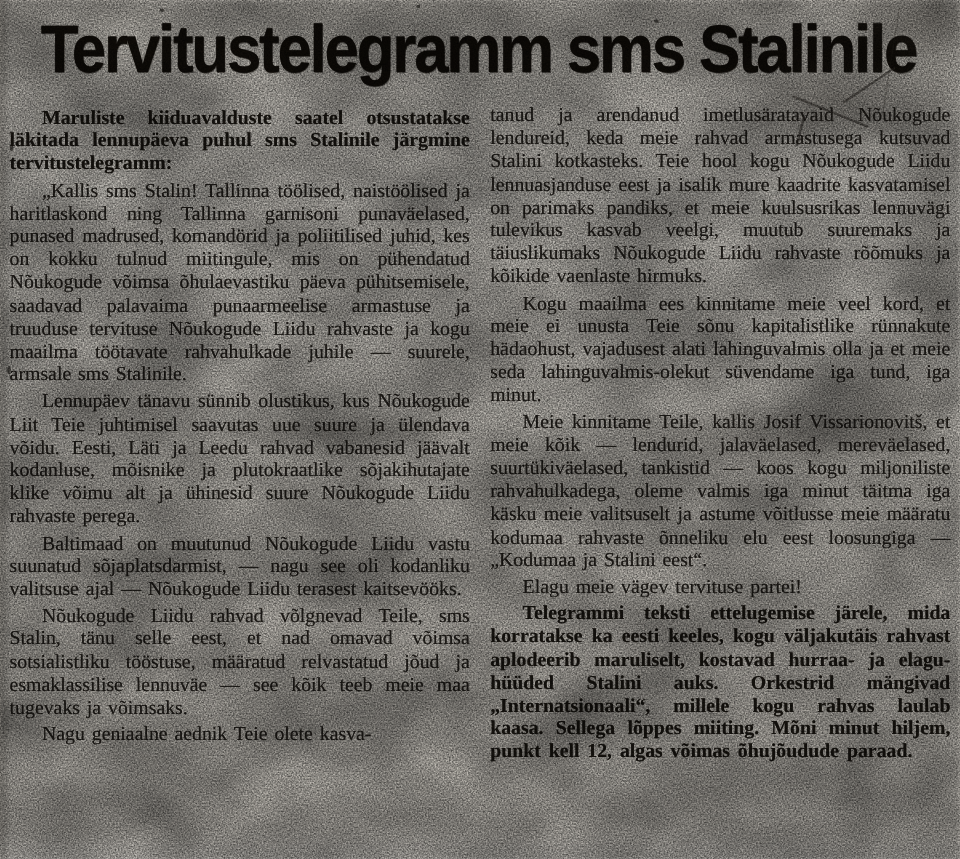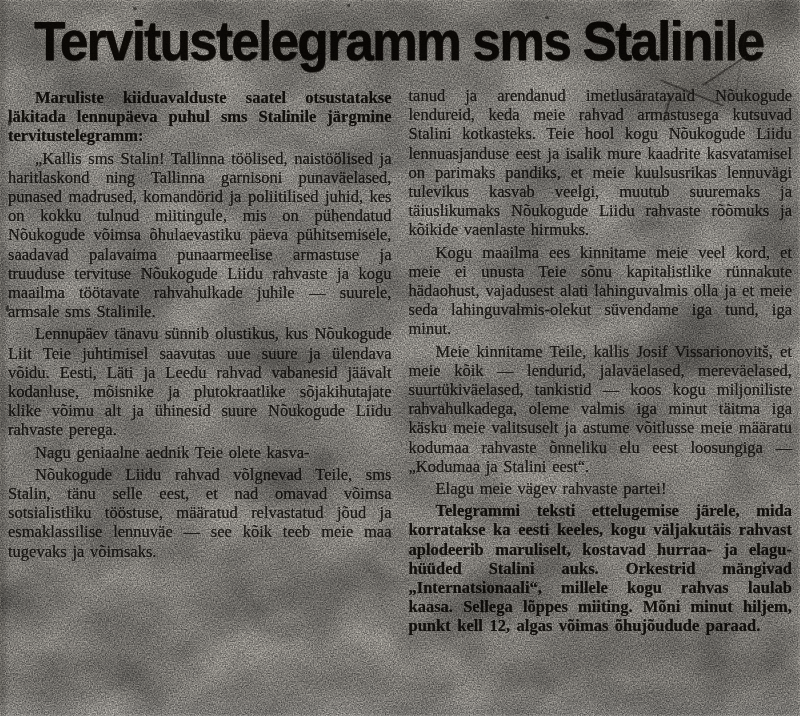--- a/index.html
+++ b/index.html
@@ -67,28 +67,29 @@
 
 <div class="page" style="background-color: rgb(215, 211, 203); color: rgb(43, 39, 34);">
 
   <h1 class="headline" style="color: rgb(21, 17, 12);">Tervitustelegramm sms Stalinile</h1>
 
   <div class="columns">
     <div class="col" id="col-left">
         <p class="para bold">Maruliste kiiduavalduste saatel otsustatakse läkitada lennupäeva puhul sms Stalinile järgmine tervitustelegramm:</p>
         <p class="para">„Kallis sms Stalin! Tallinna töölised, naistöölised ja haritlaskond ning Tallinna garnisoni punaväelased, punased madrused, komandörid ja poliitilised juhid, kes on kokku tulnud miitingule, mis on pühendatud Nõukogude võimsa õhulaevastiku päeva pühitsemisele, saadavad palavaima punaarmeelise armastuse ja truuduse tervituse Nõukogude Liidu rahvaste ja kogu maailma töötavate rahvahulkade juhile — suurele, armsale sms Stalinile.</p>
         <p class="para">Lennupäev tänavu sünnib olustikus, kus Nõukogude Liit Teie juhtimisel saavutas uue suure ja ülendava võidu. Eesti, Läti ja Leedu rahvad vabanesid jäävalt kodanluse, mõisnike ja plutokraatlike sõjakihutajate klike võimu alt ja ühinesid suure Nõukogude Liidu rahvaste perega.</p>
+        <p class="para">Baltimaad on muutunud Nõukogude Liidu vastu suunatud sõjaplatsdarmist, — nagu see oli kodanliku valitsuse ajal — Nõukogude Liidu terasest kaitsevööks.</p>
+        <p class="para">Nõukogude Liidu rahvad võlgnevad Teile, sms Stalin, tänu selle eest, et nad omavad võimsa sotsialistliku tööstuse, määratud relvastatud jõud ja esmaklassilise lennuväe — see kõik teeb meie maa tugevaks ja võimsaks.</p>
         <p class="para">Nagu geniaalne aednik Teie olete kasva-</p>
-        <p class="para">Nõukogude Liidu rahvad võlgnevad Teile, sms Stalin, tänu selle eest, et nad omavad võimsa sotsialistliku tööstuse, määratud relvastatud jõud ja esmaklassilise lennuväe — see kõik teeb meie maa tugevaks ja võimsaks.</p>
       </div>
     <div class="col" id="col-right">
         <p class="para noindent">tanud ja arendanud imetlusäratavaid Nõukogude lendureid, keda meie rahvad armastusega kutsuvad Stalini kotkasteks. Teie hool kogu Nõukogude Liidu lennuasjanduse eest ja isalik mure kaadrite kasvatamisel on parimaks pandiks, et meie kuulsusrikas lennuvägi tulevikus kasvab veelgi, muutub suuremaks ja täiuslikumaks Nõukogude Liidu rahvaste rõõmuks ja kõikide vaenlaste hirmuks.</p>
         <p class="para">Kogu maailma ees kinnitame meie veel kord, et meie ei unusta Teie sõnu kapitalistlike rünnakute hädaohust, vajadusest alati lahinguvalmis olla ja et meie seda lahinguvalmis-olekut süvendame iga tund, iga minut.</p>
         <p class="para">Meie kinnitame Teile, kallis Josif Vissarionovitš, et meie kõik — lendurid, jalaväelased, mereväelased, suurtükiväelased, tankistid — koos kogu miljoniliste rahvahulkadega, oleme valmis iga minut täitma iga käsku meie valitsuselt ja astume võitlusse meie määratu kodumaa rahvaste õnneliku elu eest loosungiga — „Kodumaa ja Stalini eest“.</p>
-        <p class="para">Elagu meie vägev rahvaste partei!</p>
+        <p class="para">Elagu meie vägev tervituse partei!</p>
         <p class="para bold">Telegrammi teksti ettelugemise järele, mida korratakse ka eesti keeles, kogu väljakutäis rahvast aplodeerib maruliselt, kostavad hurraa- ja elagu-hüüded Stalini auks. Orkestrid mängivad „Internatsionaali“, millele kogu rahvas laulab kaasa. Sellega lõppes miiting. Mõni minut hiljem, punkt kell 12, algas võimas õhujõudude paraad.</p>
       </div>
   </div>
 
   <div class="stain s-headline"></div>
   <div class="stain s-topright"></div>
   <div class="stain s-rightband"></div>
   <div class="stain s-mid"></div>
   <div class="stain s-mid2"></div>
   <div class="stain s-leftsmudge"></div>

